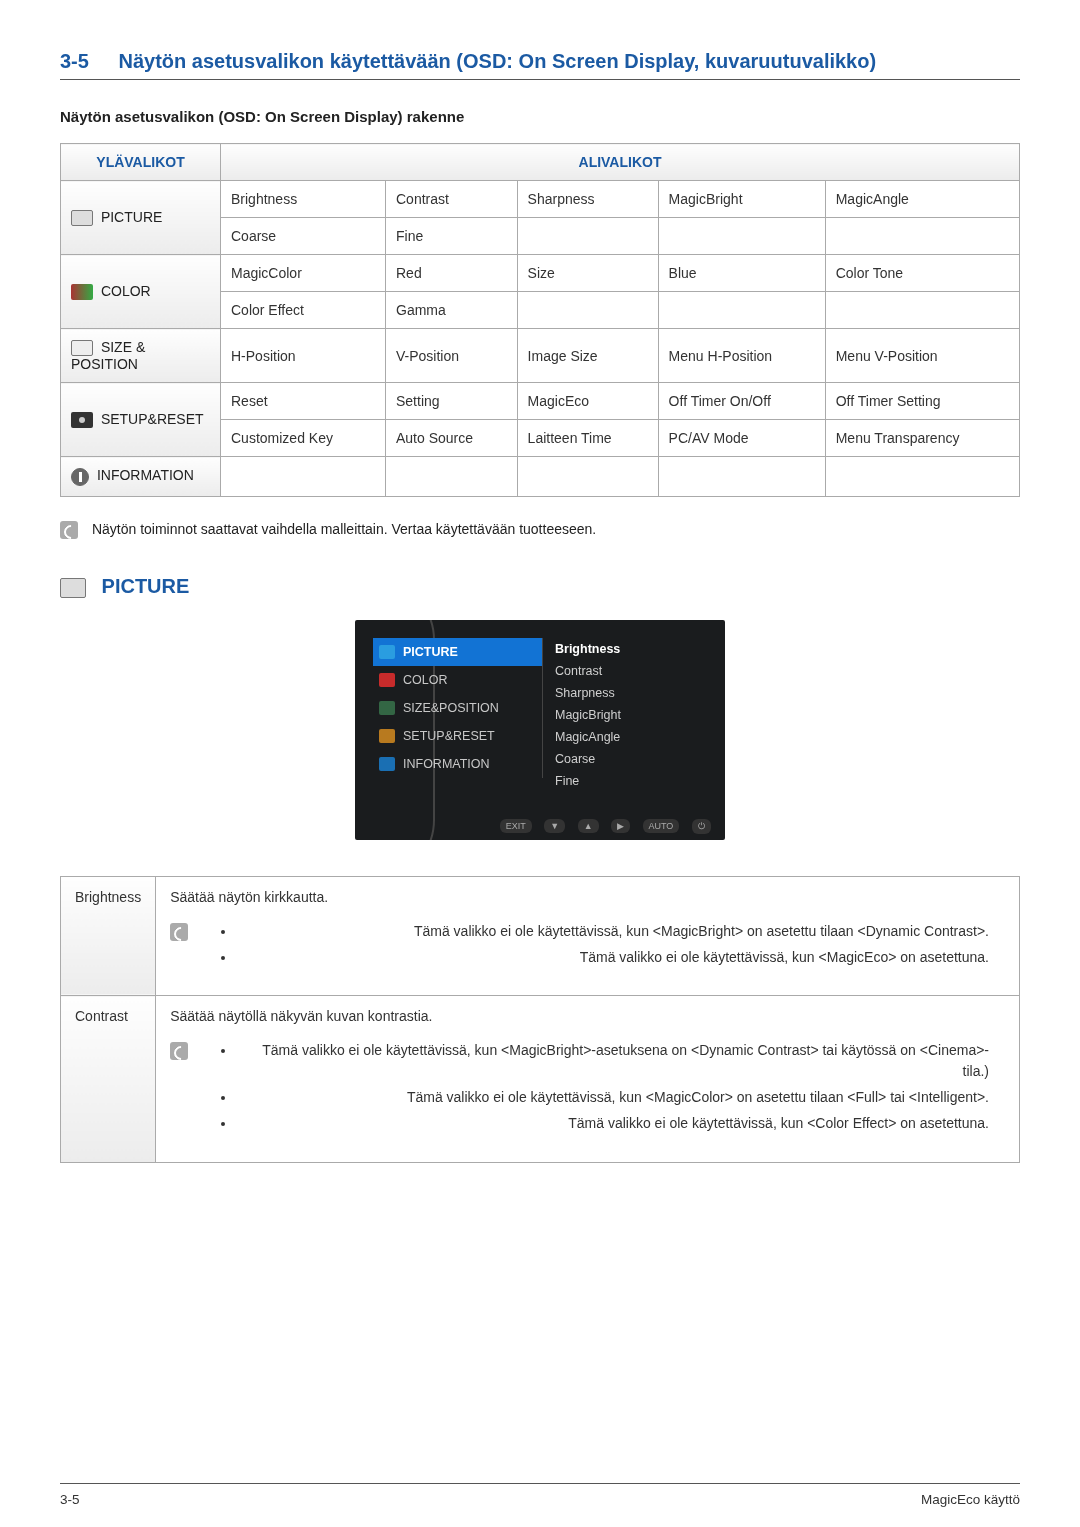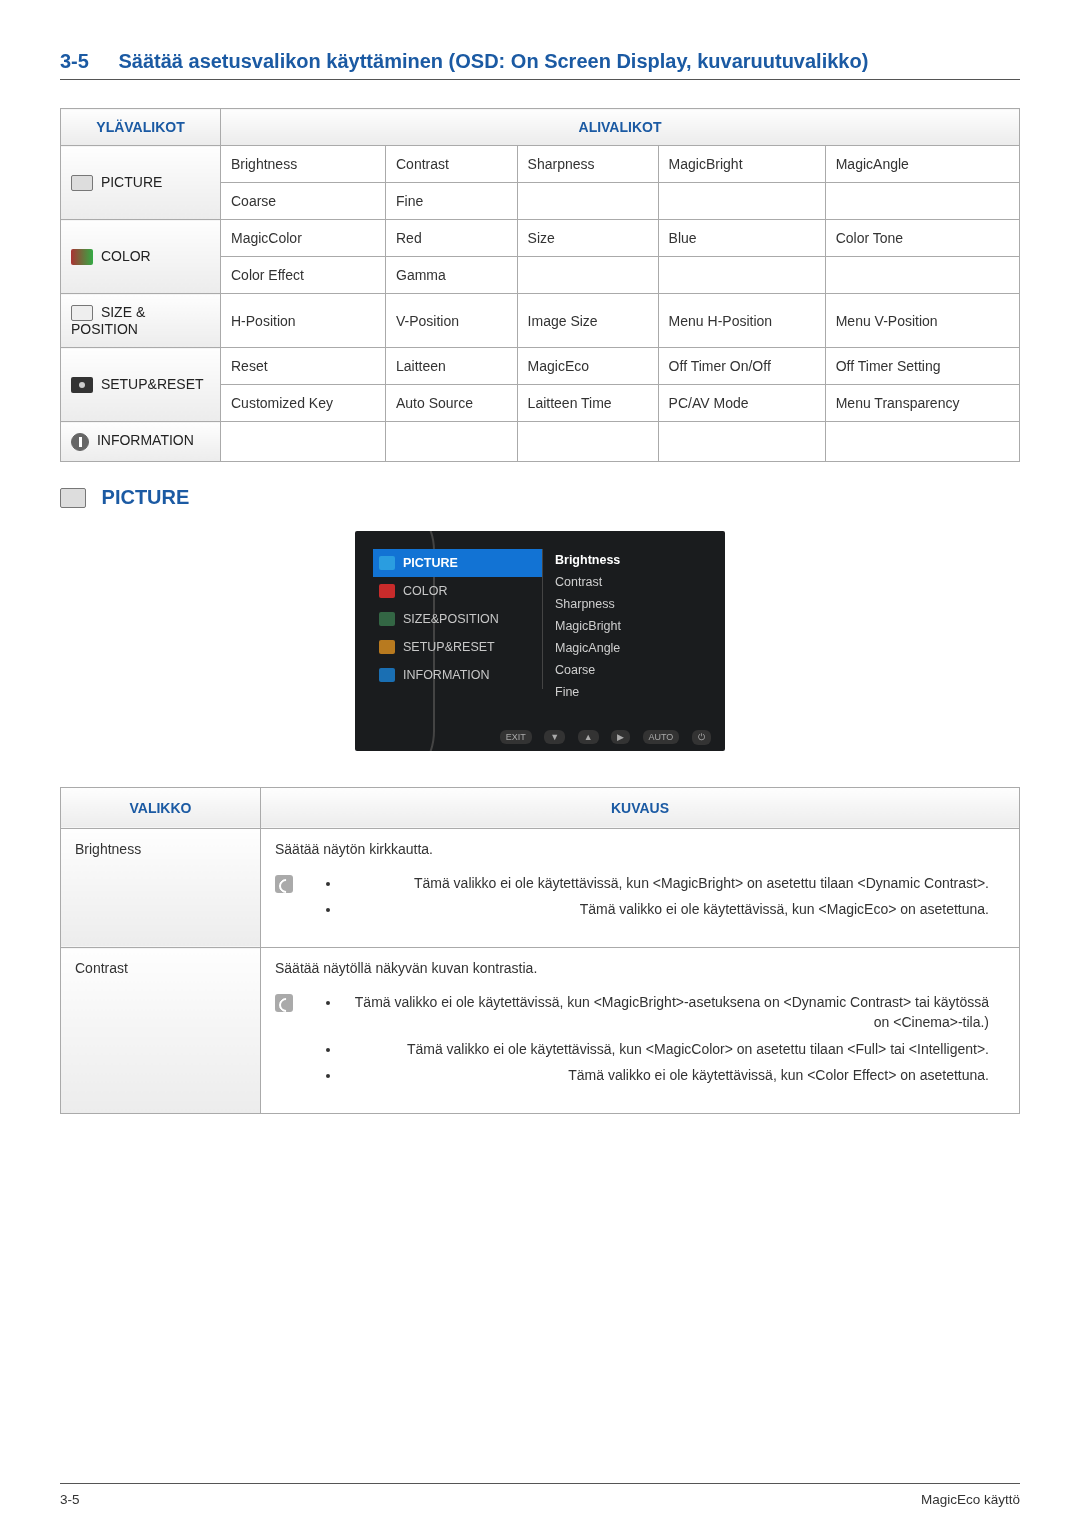--- a/index.html
+++ b/index.html
@@ -183,24 +183,25 @@
   }
   .footer .fline{border-top:1px solid #555;margin-bottom:8px;}
   .footer-row{display:flex;justify-content:space-between;font-size:13.5px;color:#333;}
 </style>
 </head>
 <body>
 
 <div class="page">
   <div class="section-header">
     <span class="section-number">3-5</span>
-    <span class="section-title">Säätää asetusvalikon käyttäminen (OSD: On Screen Display, kuvaruutuvalikko)</span>
+    <span class="section-title">Näytön asetusvalikon käytettävään (OSD: On Screen Display, kuvaruutuvalikko)</span>
   </div>
   <hr class="hr">
 
+  <div class="subheading">Näytön asetusvalikon (OSD: On Screen Display) rakenne</div>
 
   <table class="menu-struct">
     <tbody>
         <tr>
       <th class="ylav">YLÄVALIKOT</th>
       <th colspan="5">ALIVALIKOT</th>
     </tr>
 
     <tr>
       <td class="menu-left" rowspan="2">
@@ -251,21 +252,21 @@
       <td>Menu H-Position</td>
       <td>Menu V-Position</td>
     </tr>
 
     <tr>
       <td class="menu-left" rowspan="2">
         <span class="icon-setup"></span>
         <span>SETUP&amp;RESET</span>
       </td>
       <td>Reset</td>
-      <td>Laitteen</td>
+      <td>Setting</td>
       <td>MagicEco</td>
       <td>Off Timer On/Off</td>
       <td>Off Timer Setting</td>
     </tr>
     <tr>
       <td>Customized Key</td>
       <td>Auto Source</td>
       <td>Laitteen Time</td>
       <td>PC/AV Mode</td>
       <td>Menu Transparency</td>
@@ -278,20 +279,24 @@
       </td>
       <td></td>
       <td></td>
       <td></td>
       <td></td>
       <td></td>
     </tr>
   </tbody>
     </table>
 
+  <div class="note-row">
+    <span class="note-icon"></span>
+    <span>Näytön toiminnot saattavat vaihdella malleittain. Vertaa käytettävään tuotteeseen.</span>
+  </div>
 
   <div class="picture-heading">
     <span class="icon-box"></span>
     <span>PICTURE</span>
   </div>
 
   <div class="osd-preview">
     <div class="osd-curve"></div>
     <div class="osd-left">
       <div class="item selected"><span class="mini-icon mi-pic"></span><span>PICTURE</span></div>
@@ -314,24 +319,20 @@
       <span>▼</span>
       <span>▲</span>
       <span>▶</span>
       <span>AUTO</span>
       <span>⏻</span>
     </div>
   </div>
 
   <table class="desc">
     <tbody>
-        <tr>
-      <th class="valikko">VALIKKO</th>
-      <th>KUVAUS</th>
-    </tr>
     <tr>
       <td class="desc-left">Brightness</td>
       <td>
         <div>Säätää näytön kirkkautta.</div>
         <div class="bullet-block">
           <span class="note-icon"></span>
           <ul class="bullets">
             <li>Tämä valikko ei ole käytettävissä, kun &lt;MagicBright&gt; on asetettu tilaan &lt;Dynamic Contrast&gt;.</li>
             <li>Tämä valikko ei ole käytettävissä, kun &lt;MagicEco&gt; on asetettuna.</li>
           </ul>

